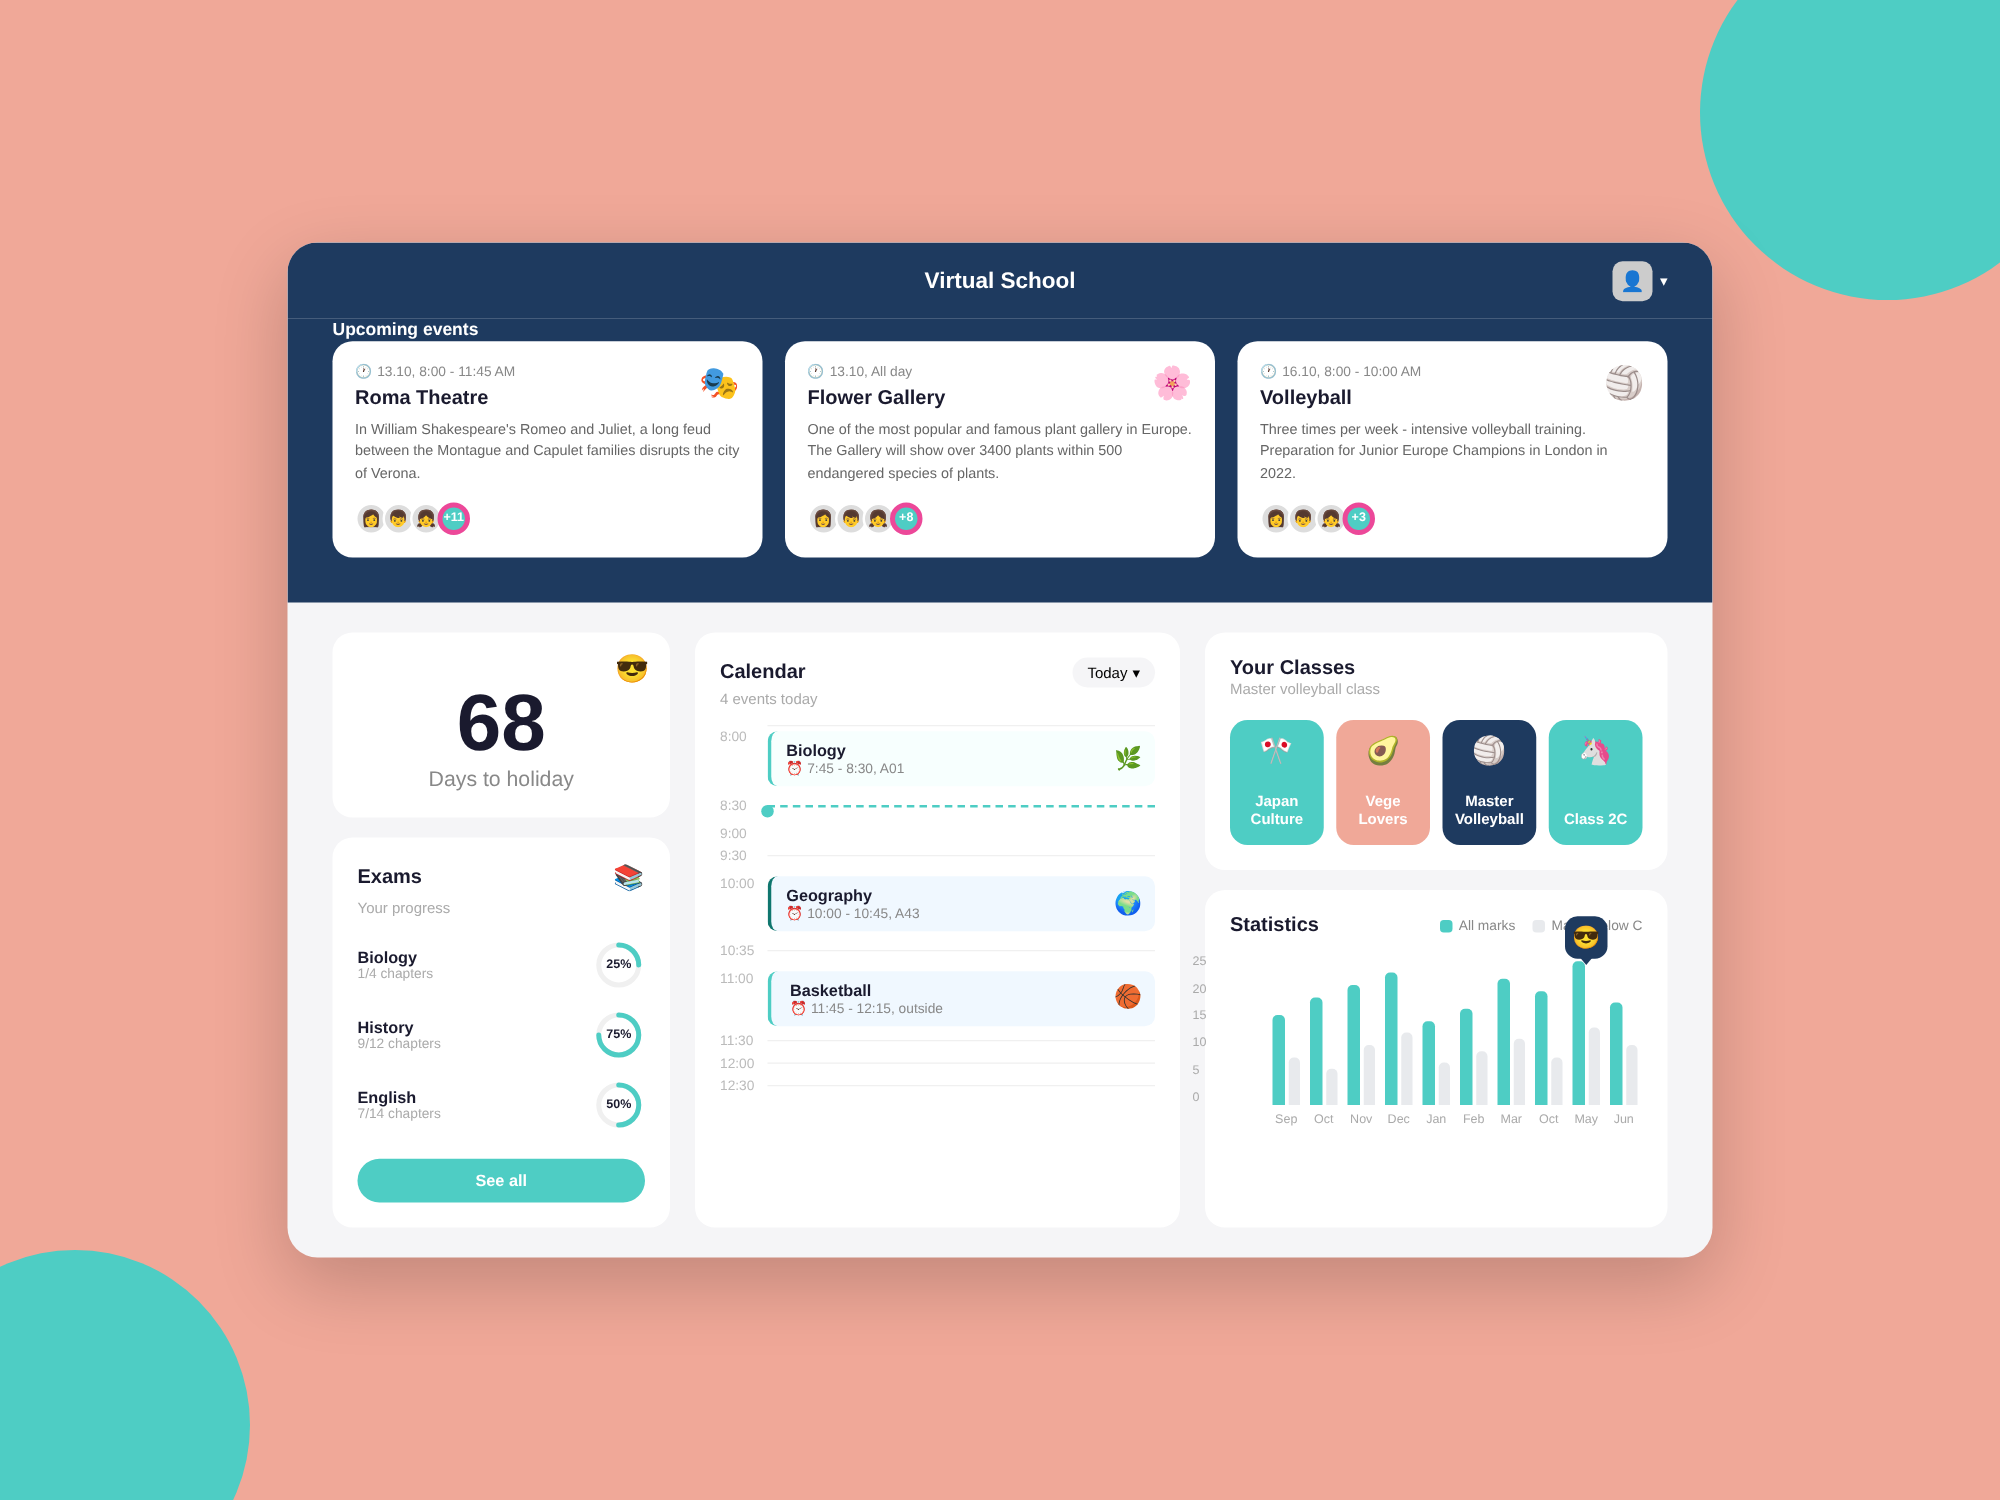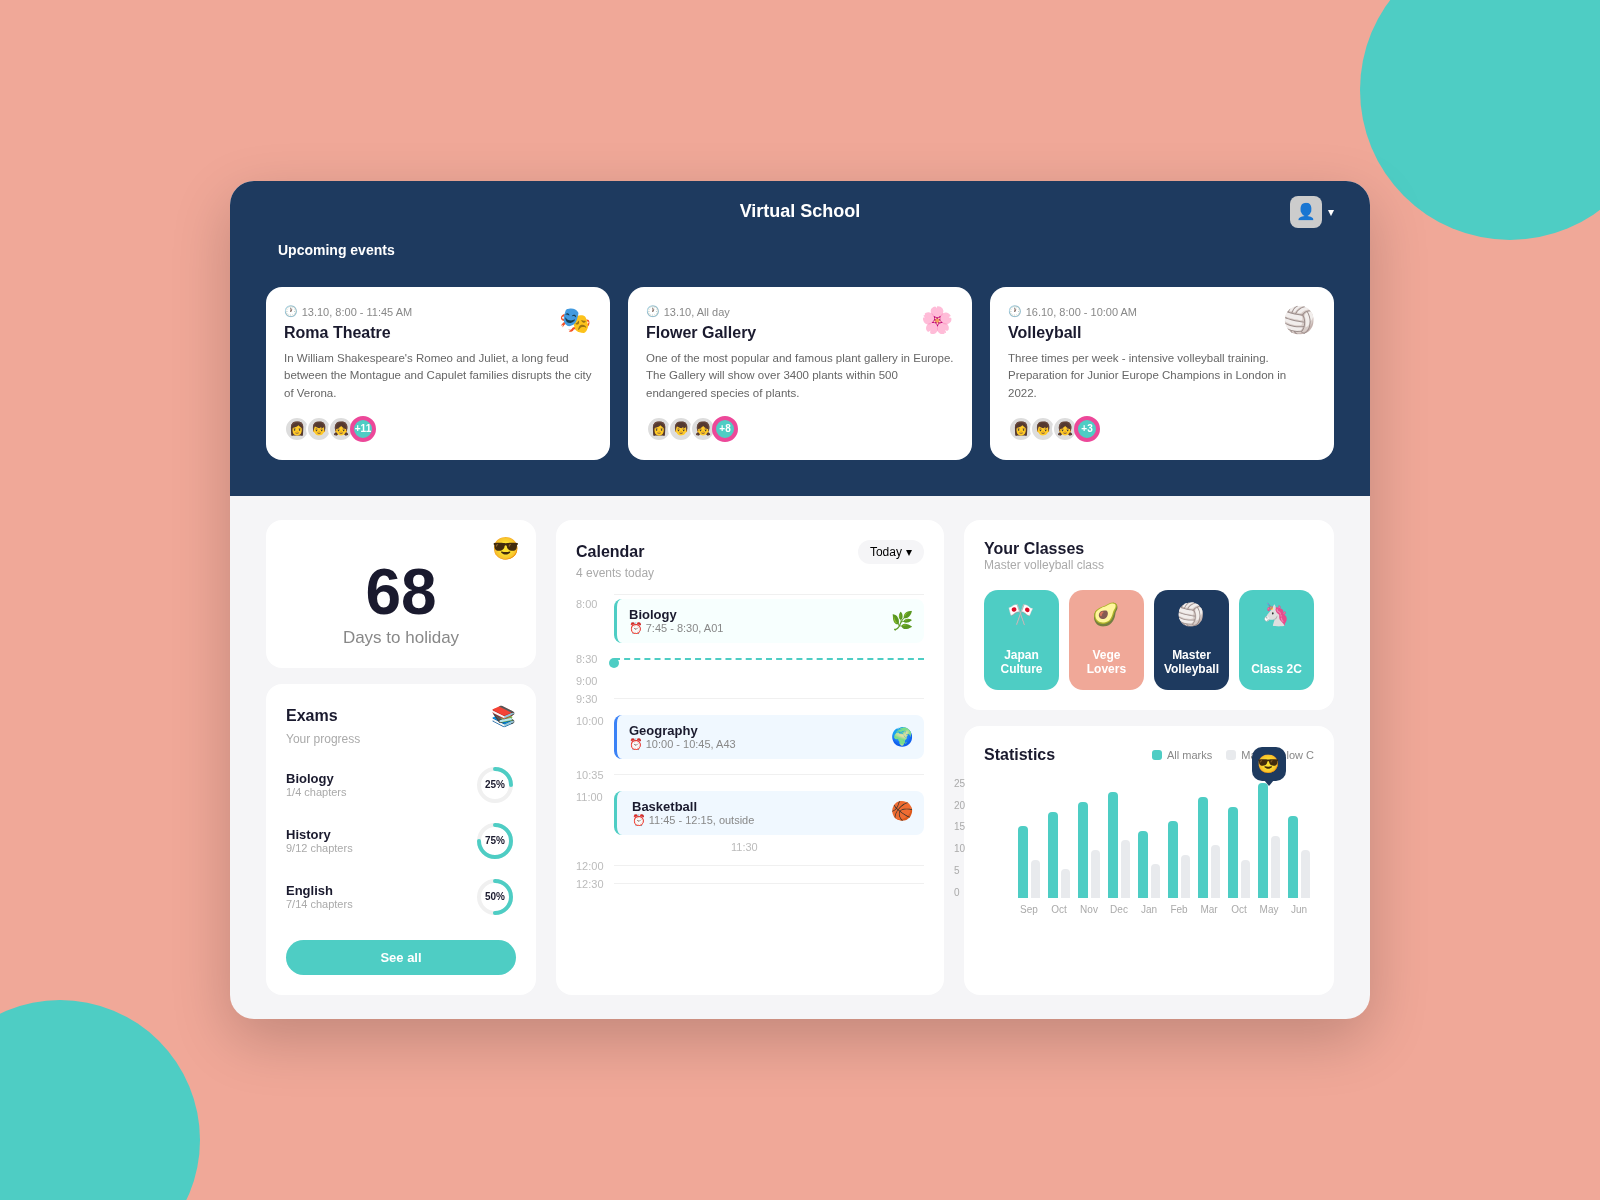--- a/index.html
+++ b/index.html
@@ -74,22 +74,21 @@
 
     
     .events-section {
       background: #1e3a5f;
       padding: 0 36px 36px;
     }
     .section-label {
       color: white;
       font-size: 14px;
       font-weight: 600;
-      padding-bottom: 29px;
-      margin-left: 12px;
+      padding-bottom: 2px;
     }
     .events-grid {
       display: grid;
       grid-template-columns: 1fr 1fr 1fr;
       gap: 18px;
     }
     .event-card {
       background: white;
       border-radius: 16px;
       padding: 18px;
@@ -594,21 +593,21 @@
         </div>
 
         <div style="display:flex; align-items:center; margin-bottom:6px;">
           <div style="width:38px; font-size:11px; color:#bbb; flex-shrink:0;">9:30</div>
           <div style="flex:1; border-top:1px solid #f0f0f0;"></div>
         </div>
 
         <div style="display:flex; align-items:flex-start; margin-bottom:6px;">
           <div style="width:38px; font-size:11px; color:#bbb; padding-top:4px; flex-shrink:0;">10:00</div>
           <div style="flex:1; padding-top:4px; position:relative;">
-            <div style="background:#f0f8ff; border-left:3px solid #3b82f6; border-radius:8px; padding:8px 40px 8px 12px; margin-bottom:4px;">
+            <div style="background:#f0f8ff; border-left:3px solid #0f766e; border-radius:8px; padding:8px 40px 8px 12px; margin-bottom:4px;">
               <div style="font-size:13px; font-weight:700; color:#1a1a2e;">Geography</div>
               <div style="font-size:11px; color:#888;">⏰ 10:00 - 10:45, A43</div>
               <span style="position:absolute; right:10px; top:50%; transform:translateY(-50%); font-size:18px;">🌍</span>
             </div>
           </div>
         </div>
 
         <div style="display:flex; align-items:center; margin-bottom:6px;">
           <div style="width:38px; font-size:11px; color:#bbb; flex-shrink:0;">10:35</div>
           <div style="flex:1; border-top:1px solid #f0f0f0;"></div>
@@ -618,21 +617,21 @@
           <div style="width:38px; font-size:11px; color:#bbb; padding-top:4px; flex-shrink:0;">11:00</div>
           <div style="flex:1; padding-top:4px; position:relative;">
             <div style="background:#f0f8ff; border-left:3px solid #4ecdc4; border-radius:8px; padding:8px 40px 8px 15px; margin-bottom:0;">
               <div style="font-size:13px; font-weight:700; color:#1a1a2e;">Basketball</div>
               <div style="font-size:11px; color:#888;">⏰ 11:45 - 12:15, outside</div>
               <span style="position:absolute; right:10px; top:50%; transform:translateY(-50%); font-size:18px;">🏀</span>
             </div>
           </div>
         </div>
 
-        <div style="display:flex; align-items:center; margin-bottom:6px;flex-direction:column;">
+        <div style="display:flex; align-items:center; margin-bottom:6px;">
           <div style="width:38px; font-size:11px; color:#bbb; flex-shrink:0;">11:30</div>
           <div style="flex:1; border-top:1px solid #f0f0f0;"></div>
         </div>
         <div style="display:flex; align-items:center; margin-bottom:6px;">
           <div style="width:38px; font-size:11px; color:#bbb; flex-shrink:0;">12:00</div>
           <div style="flex:1; border-top:1px solid #f0f0f0;"></div>
         </div>
         <div style="display:flex; align-items:center;">
           <div style="width:38px; font-size:11px; color:#bbb; flex-shrink:0;">12:30</div>
           <div style="flex:1; border-top:1px solid #f0f0f0;"></div>

